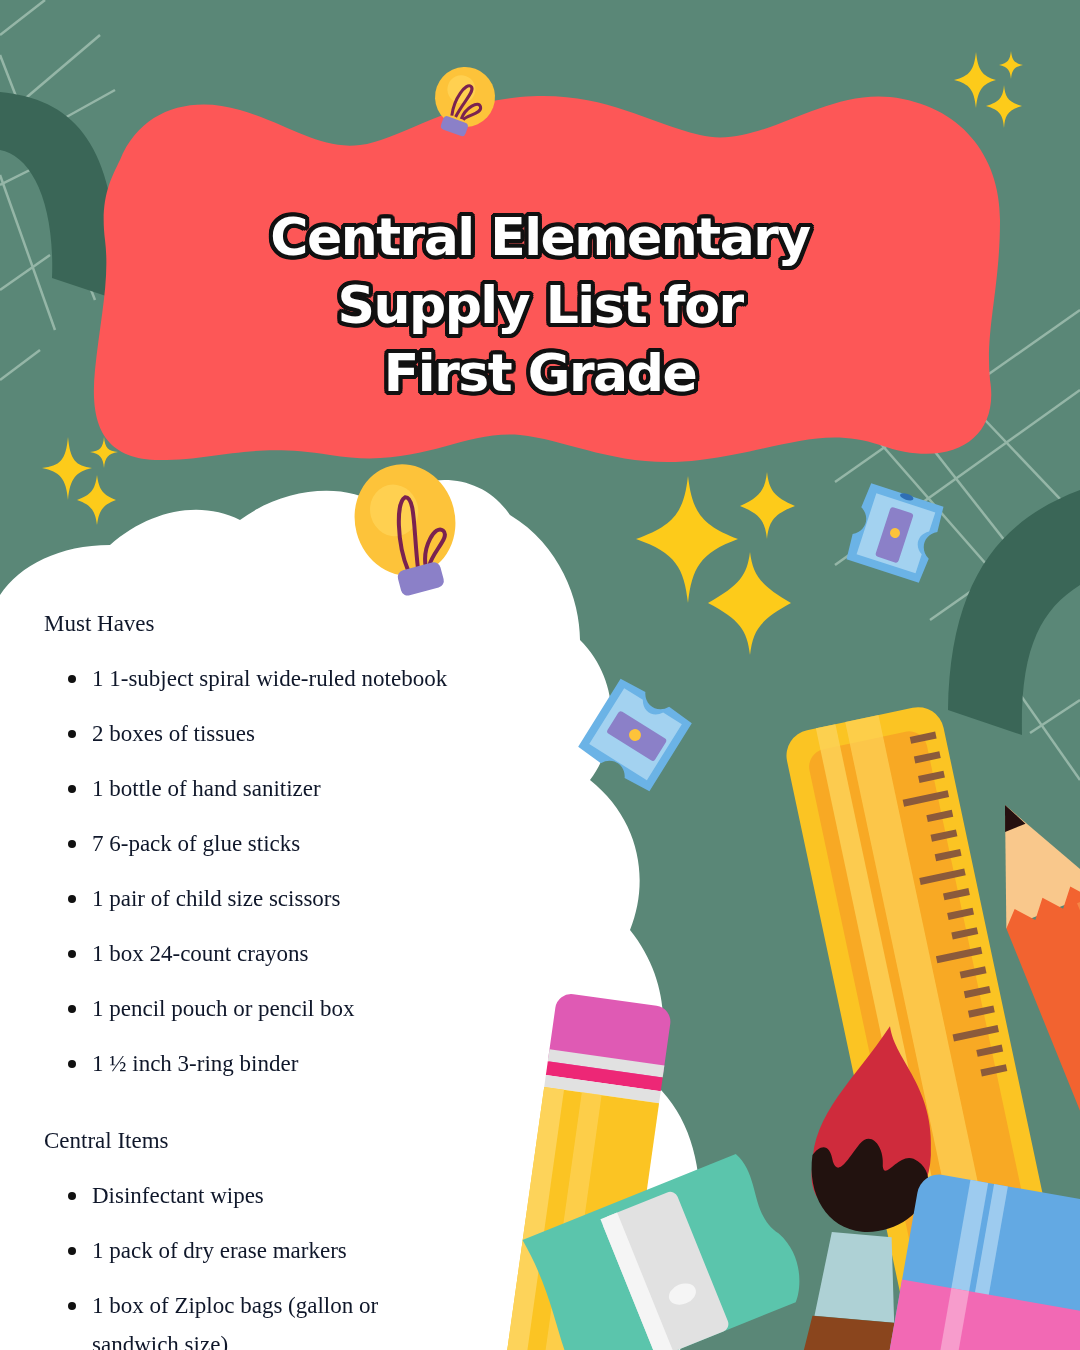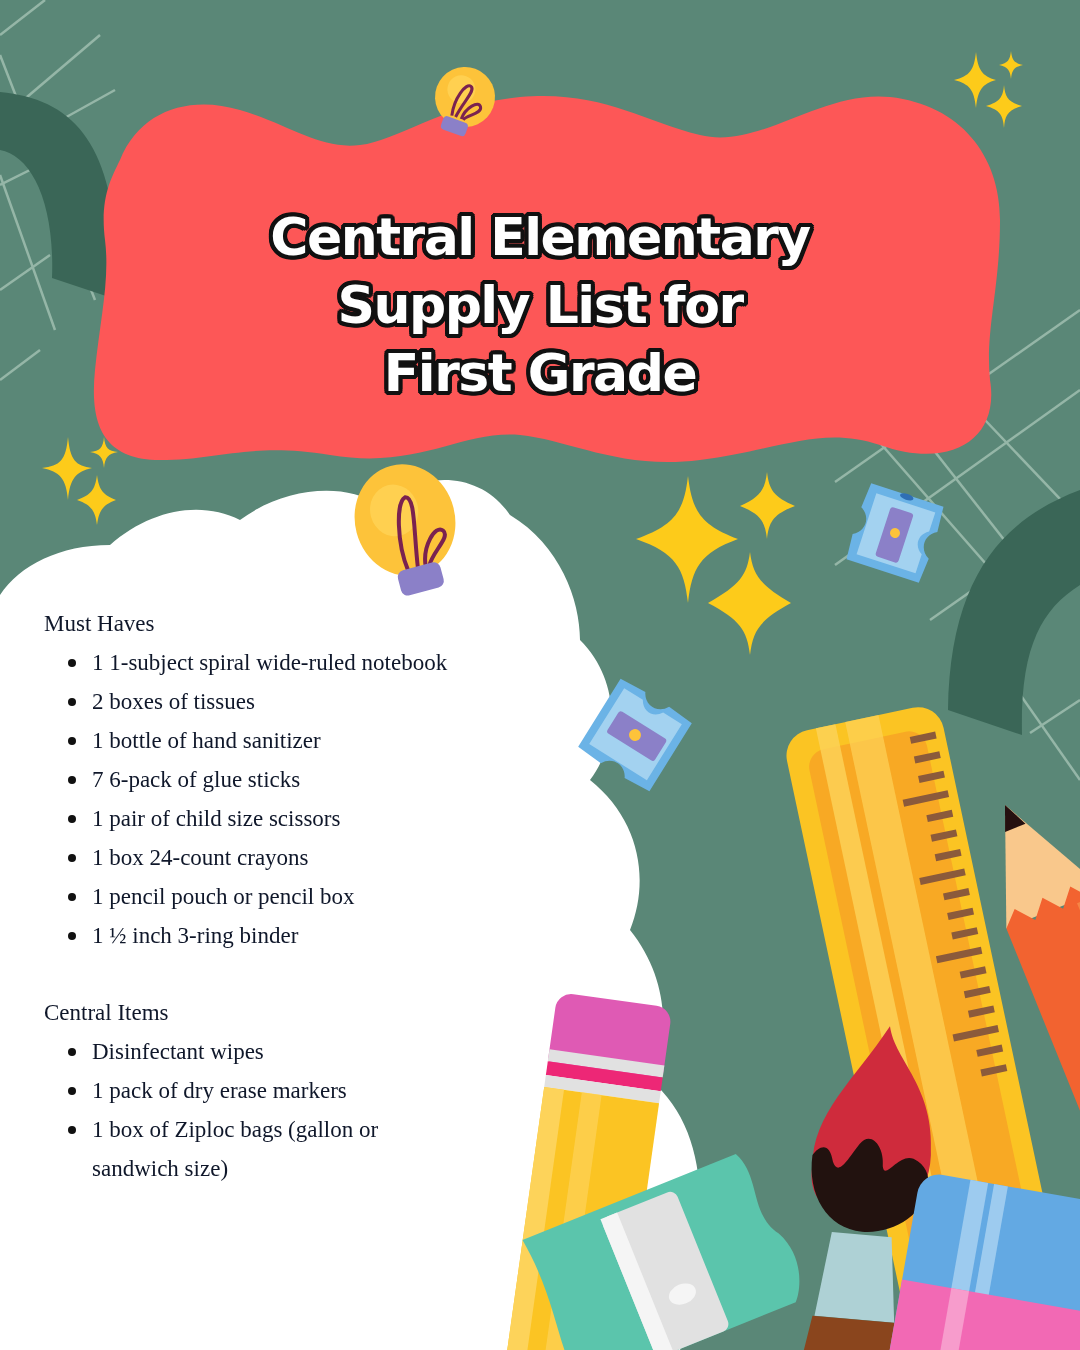--- a/index.html
+++ b/index.html
@@ -16,21 +16,21 @@
       -4px 2px #111, 4px 2px #111, -4px -2px #111, 4px -2px #111,
       2px 4px #111, -2px 4px #111, 2px -4px #111, -2px -4px #111;
   }
   .title span { display: block; }
   .content {
     position: absolute; left: 44px; top: 604px; width: 420px;
     font-family: Liberation Serif, serif; color: #0f172a; font-size: 23px; line-height: 39px;
   }
   .section-heading { margin: 0; font-weight: normal; font-size: 23px; line-height: 39px; }
   .list { margin: 0; padding: 0 0 0 48px; list-style: none; }
-  .list li { position: relative; }
+  .list li { position: relative; margin-top: 16px; }
   .list li::before {
     content: ""; position: absolute; left: -24px; top: 16px; width: 8px; height: 8px;
     border-radius: 50%; background: #111;
   }
   .spacer { height: 38px; }
 </style>
 </head>
 <body>
 
 <svg class="layer" viewBox="0 0 1080 1350" xmlns="http://www.w3.org/2000/svg">

